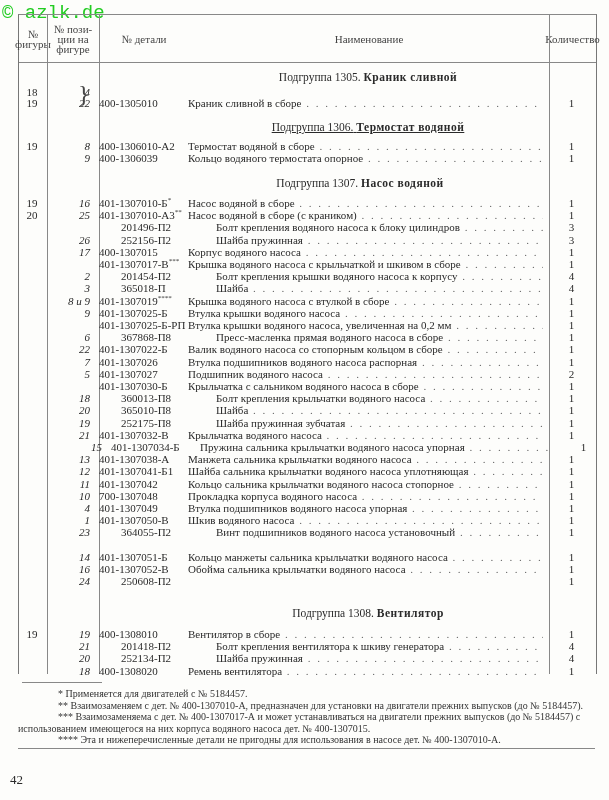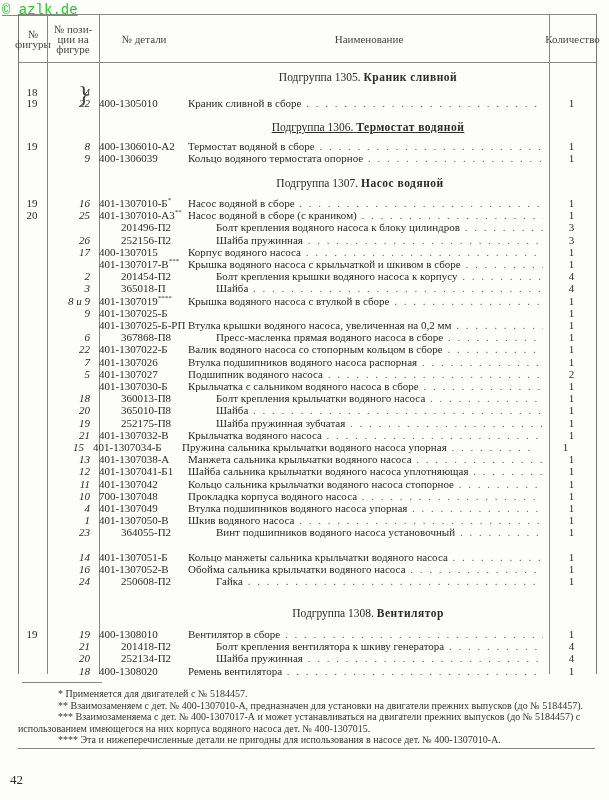--- a/index.html
+++ b/index.html
@@ -2,21 +2,21 @@
 <html><head>
 <meta charset="utf-8">
 <style>
   html, body { margin: 0; padding: 0; }
   body {
     width: 609px; height: 800px; background: #fdfdfb; position: relative; overflow: hidden;
     font-family: "Liberation Serif", "DejaVu Serif", serif; color: #2a2a2a;
   }
   .watermark {
     position: absolute; left: 2px; top: 2px; font-family: "Liberation Mono", "DejaVu Sans Mono", monospace;
-    font-size: 14px; color: #22cc22; letter-spacing: 0px; text-decoration: underline;
+    font-size: 19px; color: #22cc22; letter-spacing: 0px;
   }
   .table-frame {
     position: absolute; left: 18px; top: 14px; width: 577px; height: 659px;
     border-left: 1px solid #777; border-right: 1px solid #777; border-top: 1px solid #888;
   }
   .header {
     position: absolute; left: 0; top: 0; width: 100%; height: 47px; border-bottom: 1px solid #888;
     font-size: 11px; color: #444;
   }
   .hcell { position: absolute; top: 0; height: 47px; display: flex; align-items: center; justify-content: center; text-align: center; line-height: 10px; }
@@ -149,20 +149,21 @@
       <span class="c-fig"></span>
       <span class="c-pos">8 и 9</span>
       <span class="c-num"><span>401-1307019</span><sup>****</sup></span>
       <span class="c-name">Крышка водяного насоса с втулкой в сборе</span>
       <span class="c-qty">1</span>
     </div>
     <div class="row" style="left: 18px; width: 577px; top: 306.8px;">
       <span class="c-fig"></span>
       <span class="c-pos">9</span>
       <span class="c-num"><span>401-1307025-Б</span></span>
+      <span class="c-name">Втулка крышки водяного насоса</span>
       <span class="c-qty">1</span>
     </div>
     <div class="row" style="left: 18px; width: 577px; top: 319px;">
       <span class="c-fig"></span>
       <span class="c-pos"></span>
       <span class="c-num"><span>401-1307025-Б-РП</span></span>
       <span class="c-name">Втулка крышки водяного насоса, увеличенная на 0,2 мм</span>
       <span class="c-qty">1</span>
     </div>
     <div class="row" style="left: 18px; width: 577px; top: 331.2px;">
@@ -221,21 +222,21 @@
       <span class="c-name ind">Шайба пружинная зубчатая</span>
       <span class="c-qty">1</span>
     </div>
     <div class="row" style="left: 18px; width: 577px; top: 428.8px;">
       <span class="c-fig"></span>
       <span class="c-pos">21</span>
       <span class="c-num"><span>401-1307032-В</span></span>
       <span class="c-name">Крыльчатка водяного насоса</span>
       <span class="c-qty">1</span>
     </div>
-    <div class="row" style="left: 12px; width: 577px; top: 441px;">
+    <div class="row" style="left: 30px; width: 577px; top: 441px;">
       <span class="c-fig"></span>
       <span class="c-pos">15</span>
       <span class="c-num"><span>401-1307034-Б</span></span>
       <span class="c-name">Пружина сальника крыльчатки водяного насоса упорная</span>
       <span class="c-qty">1</span>
     </div>
     <div class="row" style="left: 18px; width: 577px; top: 453.2px;">
       <span class="c-fig"></span>
       <span class="c-pos">13</span>
       <span class="c-num"><span>401-1307038-А</span></span>
@@ -281,21 +282,20 @@
       <span class="c-fig"></span>
       <span class="c-pos">23</span>
       <span class="c-num ind"><span>364055-П2</span></span>
       <span class="c-name ind">Винт подшипников водяного насоса установочный</span>
       <span class="c-qty">1</span>
     </div>
     <div class="row" style="left: 18px; width: 577px; top: 538.6px; margin-top: 36px;">
       <span class="c-fig"></span>
       <span class="c-pos">24</span>
       <span class="c-num ind"><span>250608-П2</span></span>
-      <span class="c-name ind">Гайка</span>
       <span class="c-qty">1</span>
     </div>
     <div class="row" style="left: 18px; width: 601px; top: 550.8px;">
       <span class="c-fig"></span>
       <span class="c-pos">14</span>
       <span class="c-num"><span>401-1307051-Б</span></span>
       <span class="c-name">Кольцо манжеты сальника крыльчатки водяного насоса</span>
       <span class="c-qty">1</span>
     </div>
     <div class="row" style="left: 18px; width: 577px; top: 563px;">

